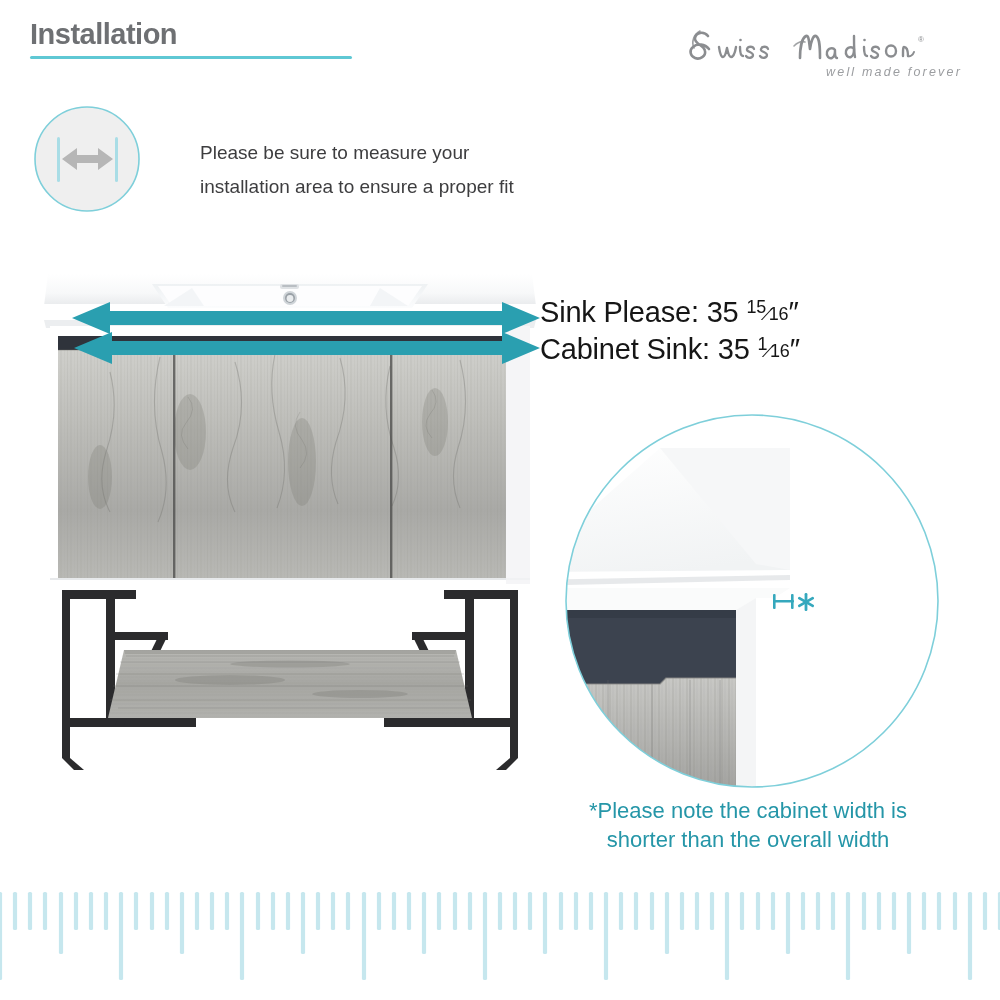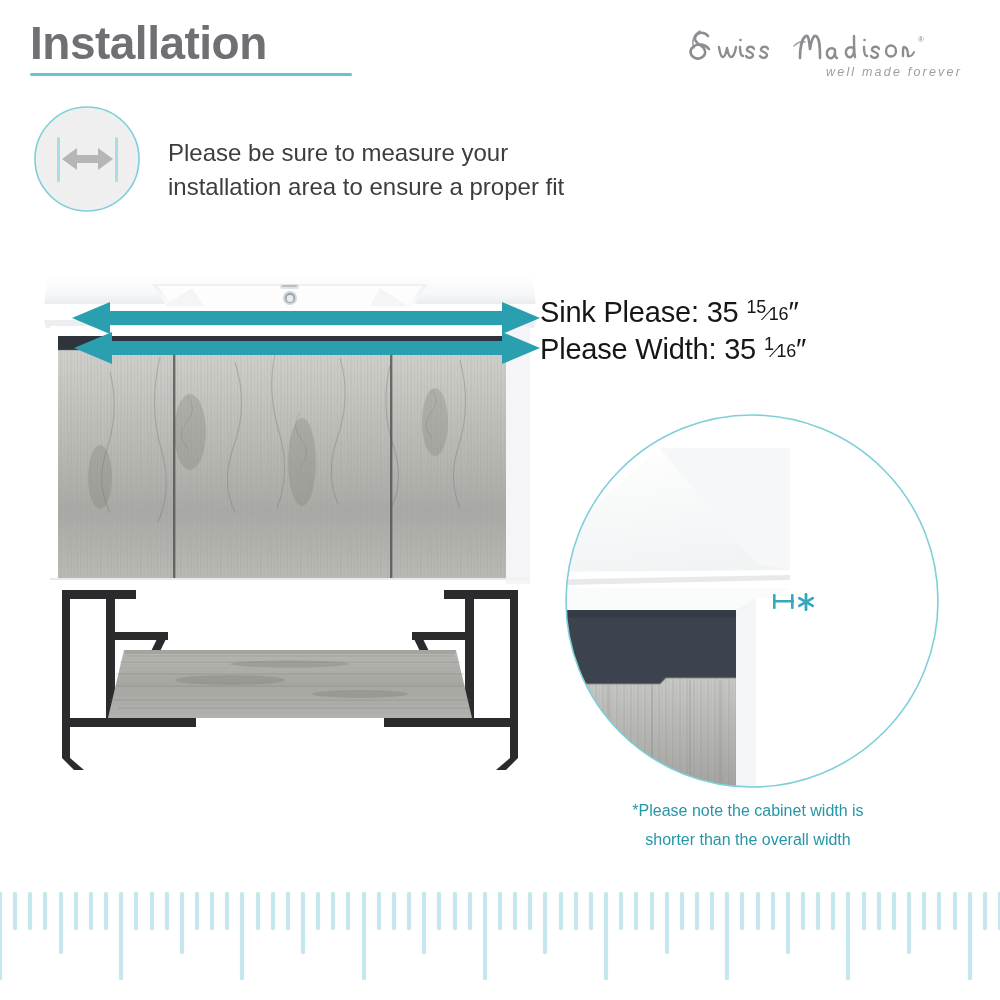--- a/index.html
+++ b/index.html
@@ -6,37 +6,37 @@
   body{
     width:1000px;height:1000px;position:relative;overflow:hidden;
     font-family:"Liberation Sans","DejaVu Sans",sans-serif;
     -webkit-font-smoothing:antialiased;
   }
   .page{position:absolute;inset:0;background:#ffffff;}
 
   
   .title-wrap{position:absolute;left:30px;top:20px;}
   .title{
-    font-size:46px;font-weight:bold;color:#6e7073;letter-spacing:-0.5px;
+    font-size:29px;font-weight:bold;color:#6e7073;letter-spacing:-0.5px;
     line-height:1;font-family:"Liberation Sans","DejaVu Sans",sans-serif;
   }
   .title-rule{
     margin-top:7px;height:3px;width:322px;background:#5fc8d4;border-radius:2px;
   }
 
   .logo{position:absolute;right:22px;top:22px;width:300px;height:66px;}
 
   
   .note-row{position:absolute;left:28px;top:103px;display:flex;align-items:flex-start;}
   .measure-badge{
     width:118px;height:113px;position:relative;flex:0 0 auto;
   }
   .note-text{
-    margin-left:22px;margin-top:33px;
-    font-size:24px;line-height:34px;color:#3d3d3f;font-weight:400;
+    margin-left:54px;margin-top:33px;
+    font-size:19px;line-height:34px;color:#3d3d3f;font-weight:400;
     font-family:"Liberation Sans","DejaVu Sans",sans-serif;
     white-space:pre-line;
   }
 
   
   .dims{position:absolute;left:540px;top:296px;}
   .dim-line{
     font-size:29px;line-height:33px;color:#161616;font-weight:400;
     letter-spacing:-0.2px;white-space:nowrap;
   }
@@ -47,21 +47,21 @@
 
   
   .vanity{position:absolute;left:40px;top:262px;width:500px;height:510px;}
 
   
   .detail{position:absolute;left:560px;top:412px;width:400px;height:378px;}
 
   
   .footnote{
     position:absolute;left:548px;top:796px;width:400px;text-align:center;
-    font-size:16px;line-height:29px;color:#2596a8;font-weight:400;
+    font-size:22px;line-height:29px;color:#2596a8;font-weight:400;
     white-space:pre-line;
   }
 
   
   .ruler{position:absolute;left:0;bottom:0;width:1000px;height:120px;}
 </style>
 </head>
 <body>
 
 <div class="page">
@@ -123,21 +123,21 @@
 installation area to ensure a proper fit</div>
   </div>
 
   <div class="dims">
     <div class="dim-line">
       <span>Sink Please:</span>
       <span>35</span>
       <span class="frac"><sup>15</sup><span class="fbar">⁄</span><sub>16</sub></span><span>″</span>
     </div>
     <div class="dim-line">
-      <span>Please Width:</span>
+      <span>Cabinet Sink:</span>
       <span>35</span>
       <span class="frac"><sup>1</sup><span class="fbar">⁄</span><sub>16</sub></span><span>″</span>
     </div>
   </div>
 
   <div class="vanity">
     <svg viewBox="0 0 500 510" width="500" height="510">
       <defs>
         <linearGradient id="woodGrad" x1="0" y1="0" x2="0" y2="1">
           <stop offset="0%" stop-color="#cfcfcb"></stop>

